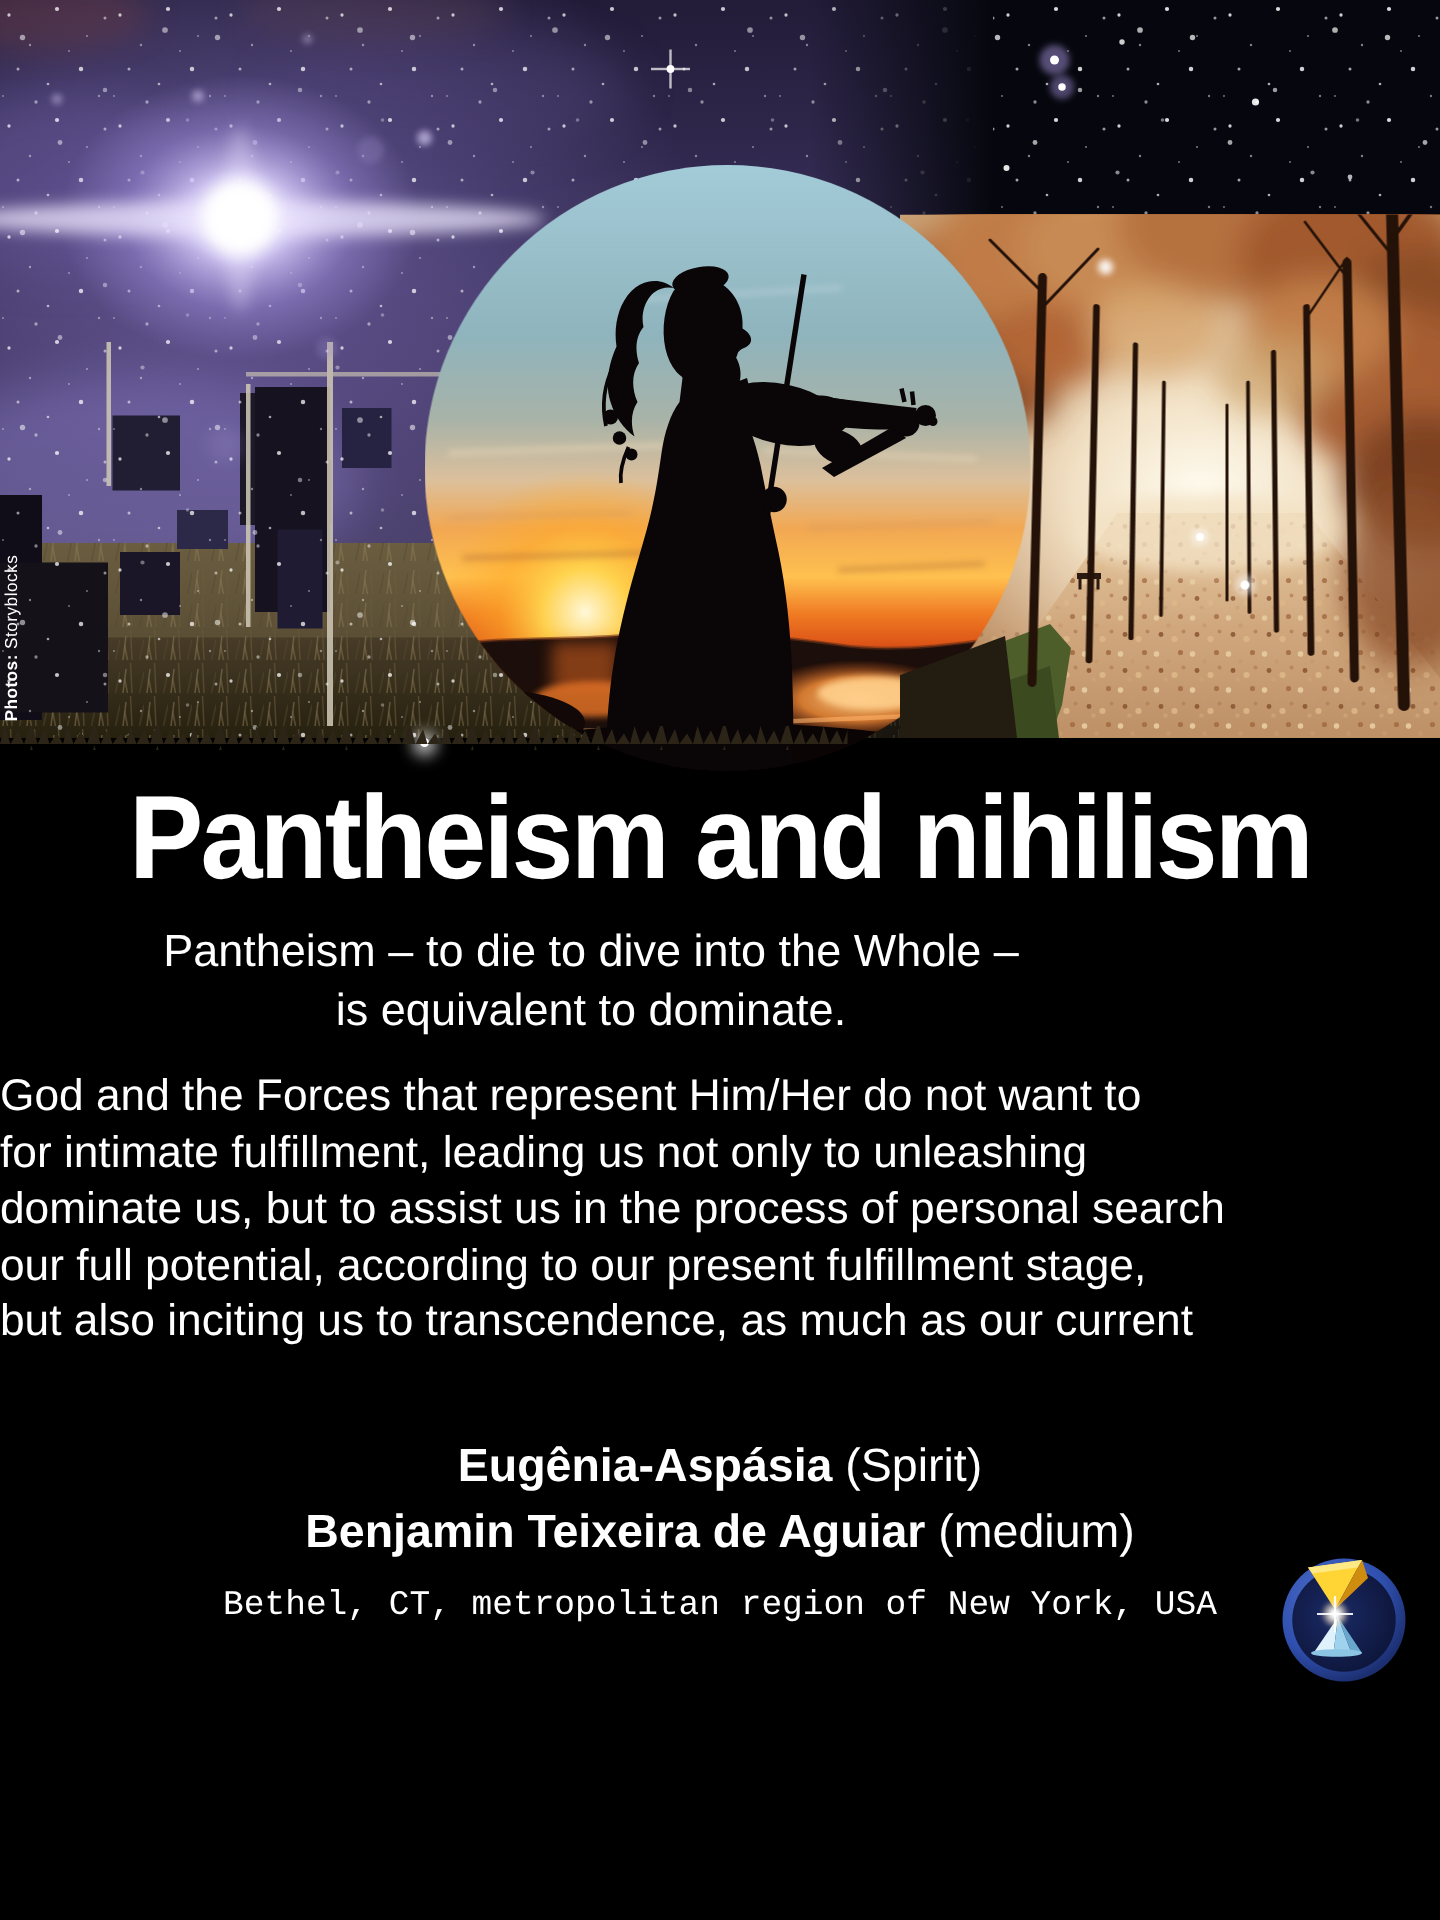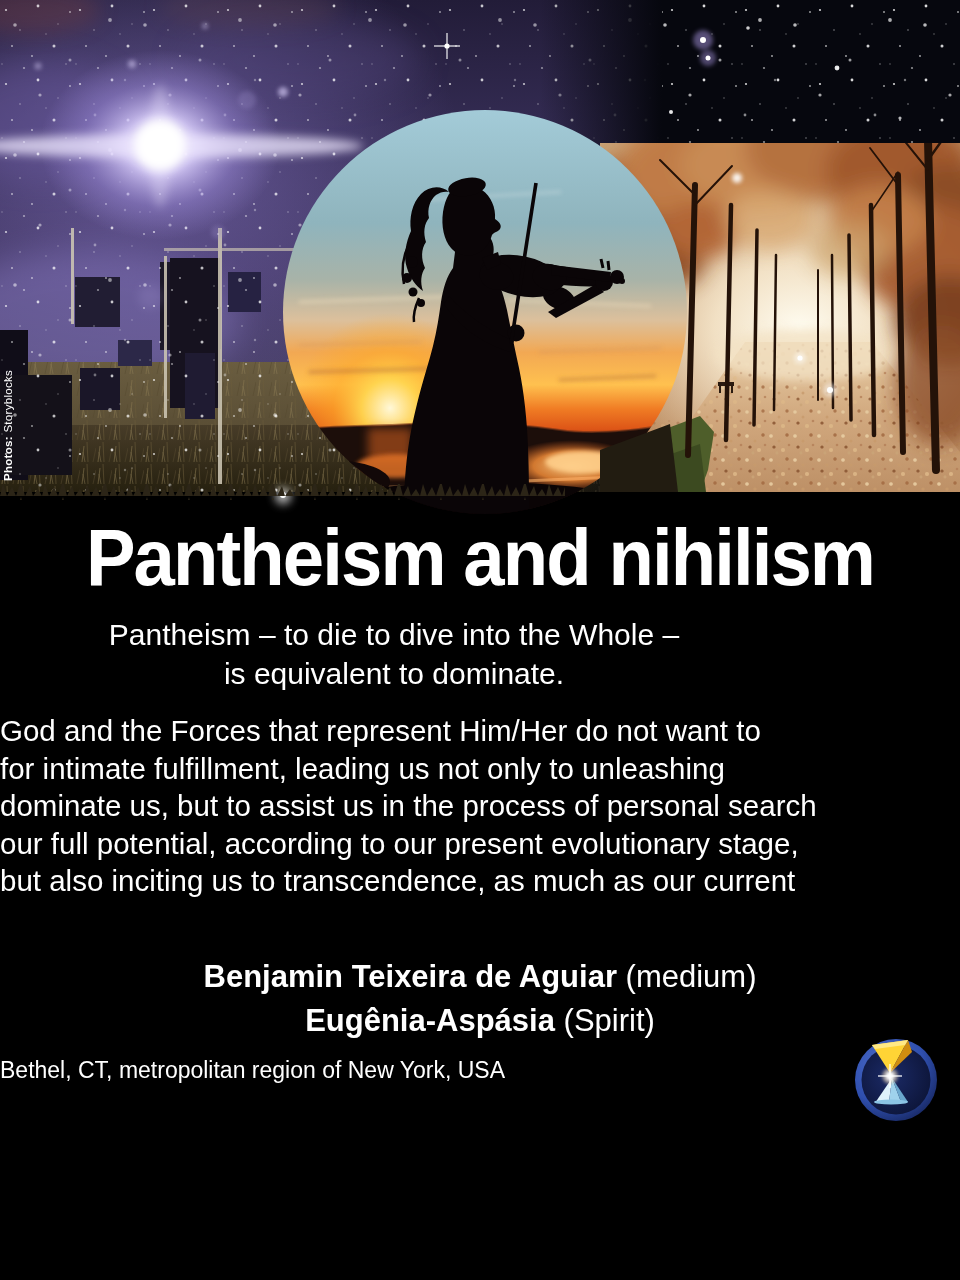--- a/index.html
+++ b/index.html
@@ -12,22 +12,22 @@
   .title{position:absolute;top:518px;left:0;width:960px;margin:0;text-align:center;
          font-size:79px;font-weight:700;letter-spacing:-2px;line-height:1;
          transform:scaleX(.94);}
   .subtitle{position:absolute;top:615px;left:0;width:788px;text-align:center;
             font-size:30px;line-height:39px;font-weight:400;}
   .bodytext{position:absolute;top:712px;left:0;width:960px;
             font-size:29.5px;line-height:37.6px;font-weight:400;}
   .names{position:absolute;top:955px;left:0;width:960px;text-align:center;
          font-size:31px;line-height:44px;}
   .names .b{font-weight:700;}
-  .footer{position:absolute;top:1057px;left:0;width:960px;text-align:left;
-          font-size:23px;line-height:27.5px;}
+  .footer{position:absolute;top:1057px;left:0;width:960px;text-align:center;
+          font-size:23px;line-height:27.5px;font-family:Liberation Mono, monospace;}
   .footer .b{font-weight:700;}
   .line{display:block;}
   .logo{position:absolute;left:853px;top:1037px;display:block;}
 </style>
 </head>
 <body>
 
 <div class="poster">
 
   <svg class="collage" width="960" height="523" viewBox="0 0 960 523">
@@ -396,30 +396,30 @@
 
   <div class="subtitle">
     <span class="line">Pantheism – to die to dive into the Whole –</span>
     <span class="line">is equivalent to dominate.</span>
   </div>
 
   <div class="bodytext">
     <span class="line">God and the Forces that represent Him/Her do not want to</span>
     <span class="line">for intimate fulfillment, leading us not only to unleashing</span>
     <span class="line">dominate us, but to assist us in the process of personal search</span>
-    <span class="line">our full potential, according to our present evolutionary stage,</span>
+    <span class="line">our full potential, according to our present fulfillment stage,</span>
     <span class="line">but also inciting us to transcendence, as much as our current</span>
   </div>
 
   <div class="names">
     <span class="line">
-      <span class="b">Benjamin Teixeira de Aguiar</span><span> (medium)</span>
+      <span class="b">Eugênia-Aspásia</span><span> (Spirit)</span>
     </span>
     <span class="line">
-      <span class="b">Eugênia-Aspásia</span><span> (Spirit)</span>
+      <span class="b">Benjamin Teixeira de Aguiar</span><span> (medium)</span>
     </span>
   </div>
 
   <div class="footer">
     <span class="line">Bethel, CT, metropolitan region of New York, USA</span>
   </div>
 
   <svg class="logo" width="86" height="86" viewBox="0 0 86 86">
     <defs>
       <radialGradient id="ringGrad" cx=".35" cy=".3" r=".8">

